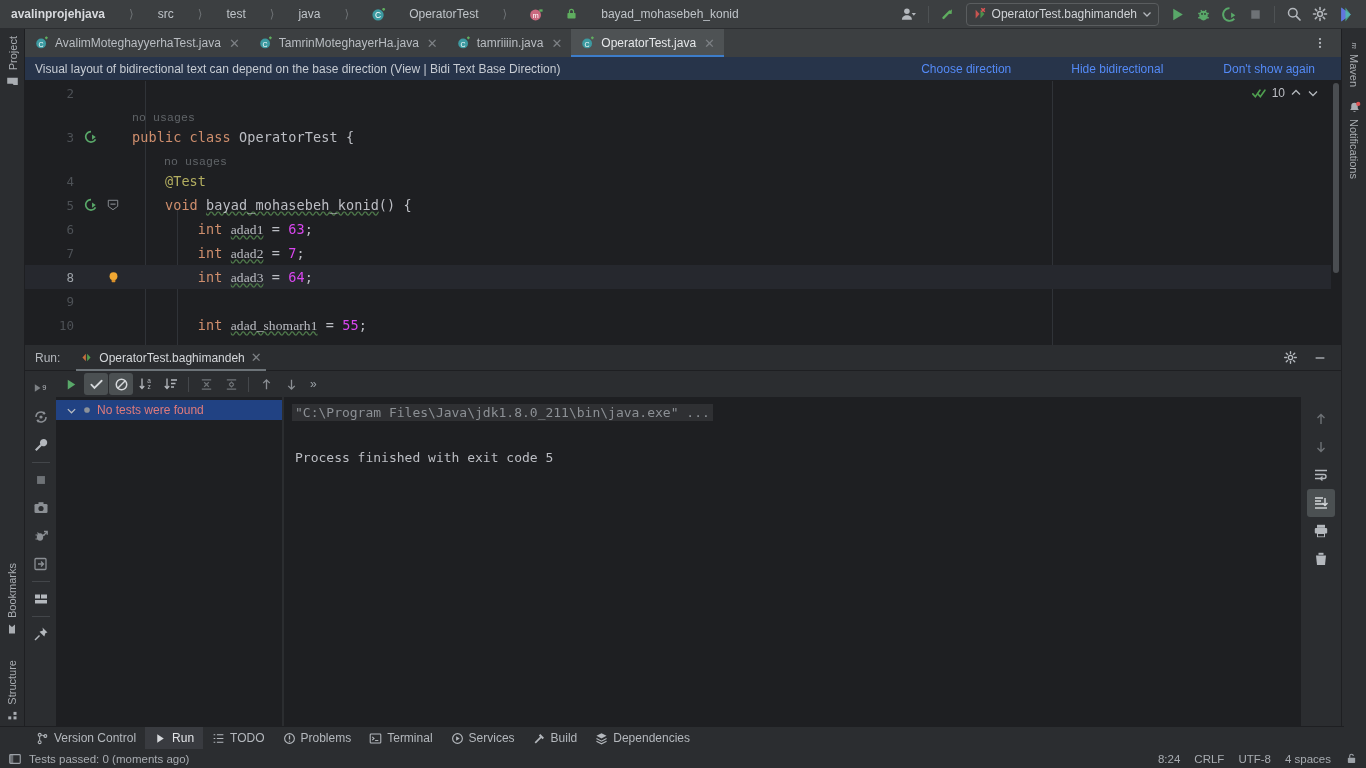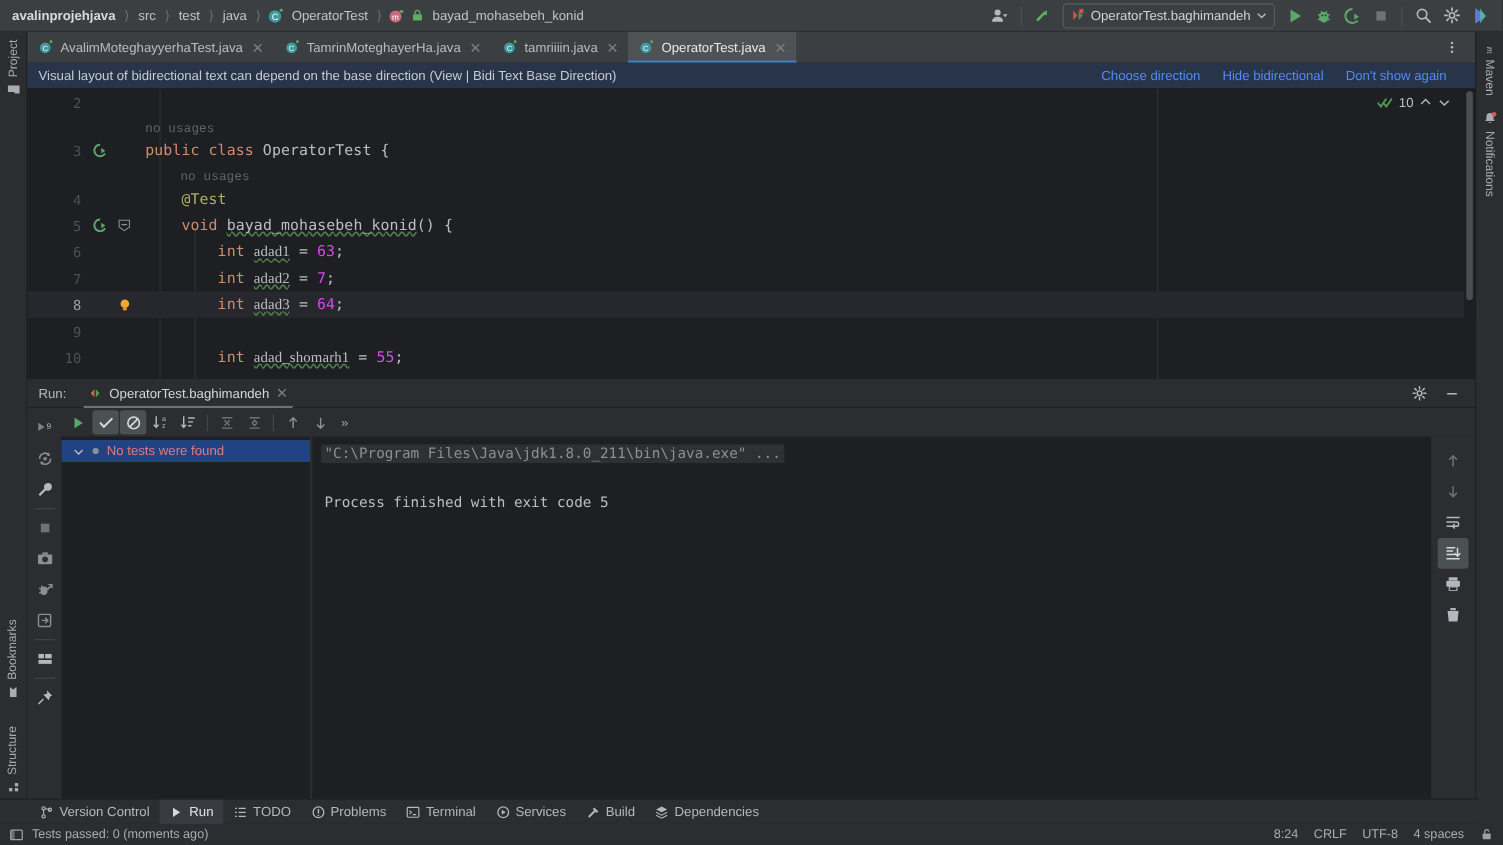--- a/index.html
+++ b/index.html
@@ -12,21 +12,21 @@
     overflow: hidden;
   }
   .app { position: relative; width: 1366px; height: 768px; }
 
   
   .toolbar {
     position: absolute; left: 0; top: 0; width: 1366px; height: 29px;
     background: #3c3f41; display: flex; align-items: center;
     border-bottom: 1px solid #2b2d30;
   }
-  .breadcrumb { display: flex; align-items: center; padding-left: 9px; gap: 0; }
+  .breadcrumb { display: flex; align-items: center; padding-left: 9px; gap: 16px; }
   .crumb { color: #bfc4c9; font-size: 12px; padding: 0 2px; white-space: nowrap; }
   .crumb.bold { font-weight: bold; color: #d8dade; }
   .crumb-sep { color: #6e7275; padding: 0 6px; font-size: 12px; }
   .crumb-ico { display: inline-flex; align-items: center; margin-right: 5px; }
 
   .tb-right { margin-left: auto; display: flex; align-items: center; gap: 0; padding-right: 7px; }
   .tb-btn {
     width: 26px; height: 24px; display: flex; align-items: center; justify-content: center;
     border-radius: 3px;
   }
@@ -75,21 +75,21 @@
   .tabs-right { margin-left: auto; display: flex; align-items: center; padding-right: 8px; }
 
   
   .notif {
     position: absolute; left: 25px; top: 57px; width: 1316px; height: 24px;
     background: #27344a; display: flex; align-items: center;
     padding: 0 10px; font-size: 12px; color: #c6cbd2;
     border-bottom: 1px solid #1e1f22;
   }
   .notif-actions { margin-left: auto; display: flex; gap: 20px; padding-right: 16px; }
-  .notif-link { color: #548af7; font-size: 12px; cursor: pointer; }
+  .notif-link { color: #548af7; font-size: 12px; cursor: pointer; margin-left: 40px; }
 
   
   .editor {
     position: absolute; left: 25px; top: 81px; width: 1316px; height: 264px;
     background: #1e1f22; overflow: hidden;
   }
   .gutter {
     position: absolute; left: 0; top: 0; width: 96px; height: 264px;
     background: #1e1f22;
   }

